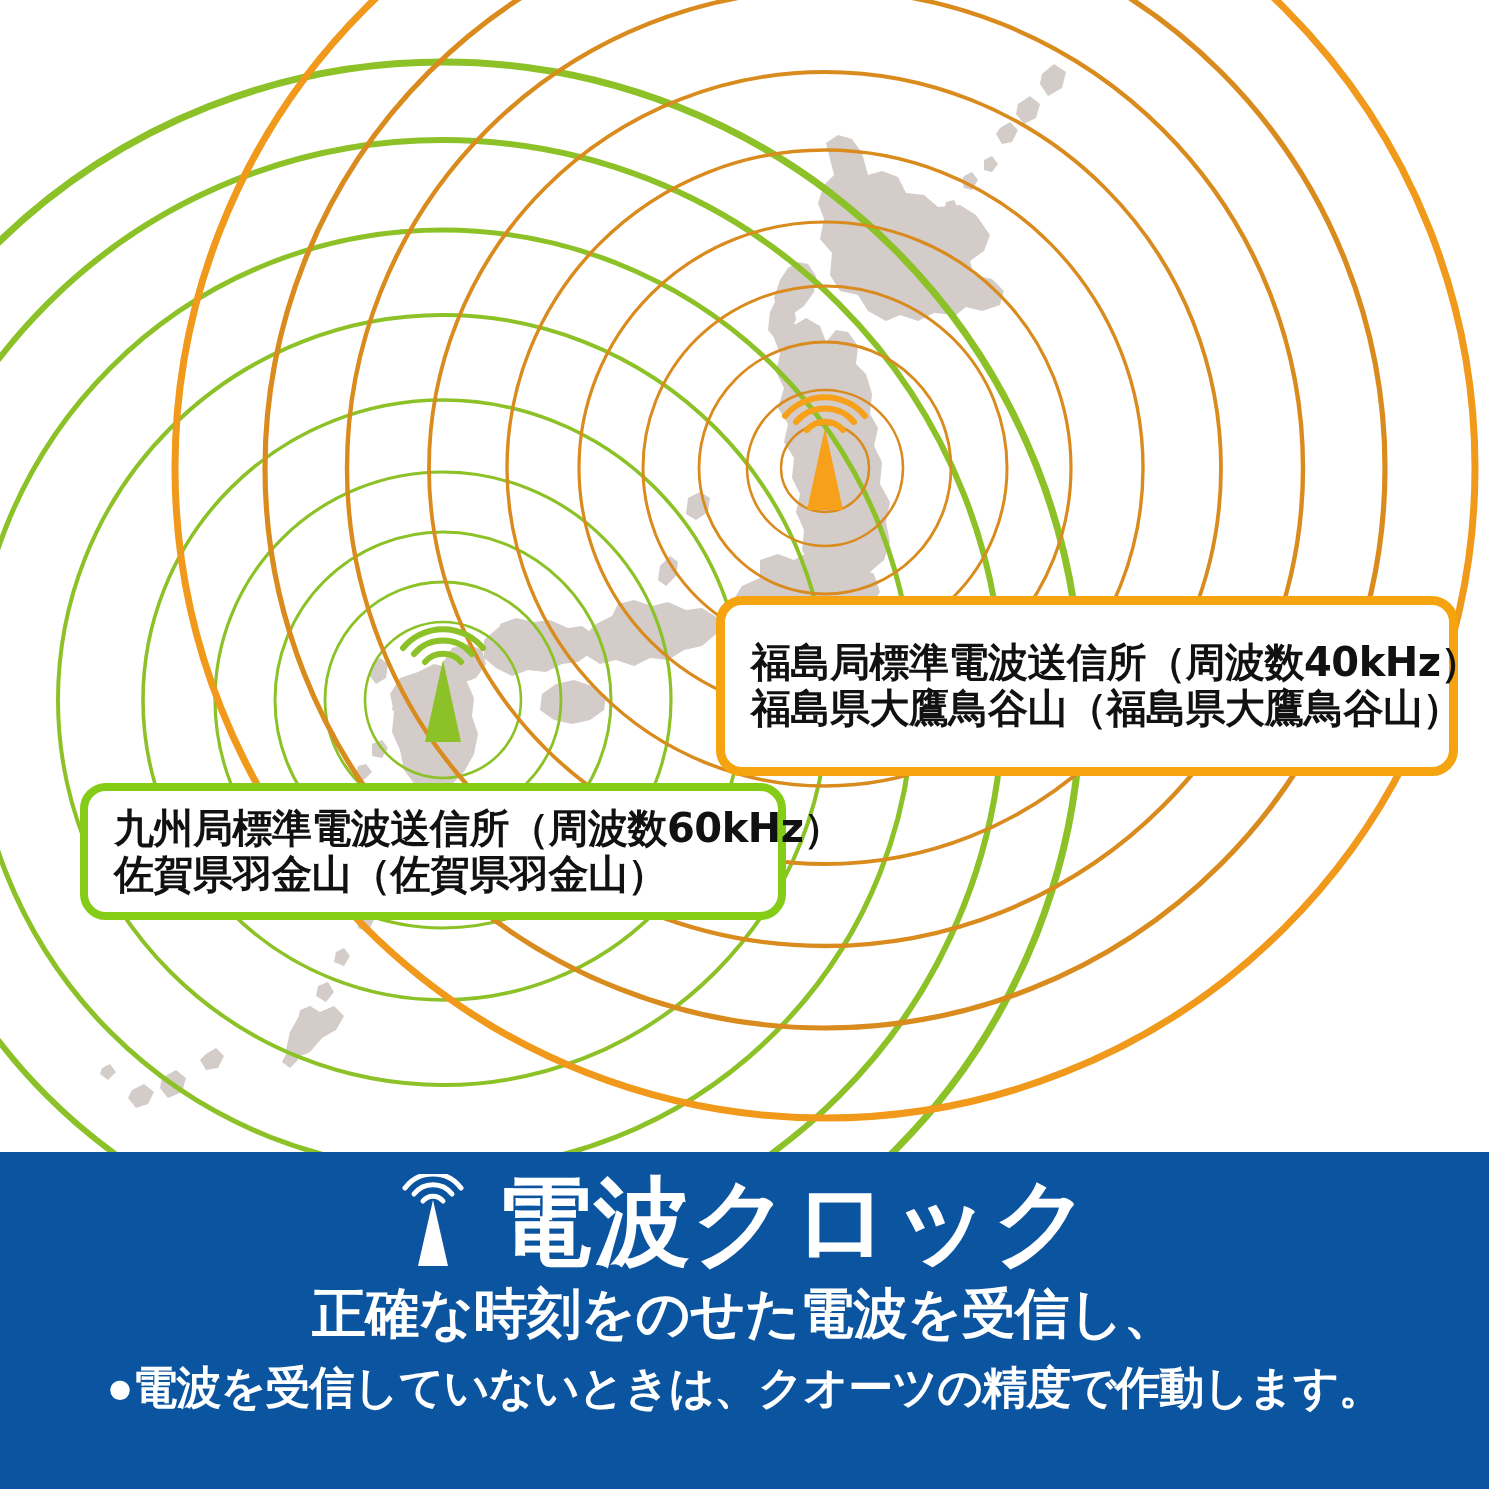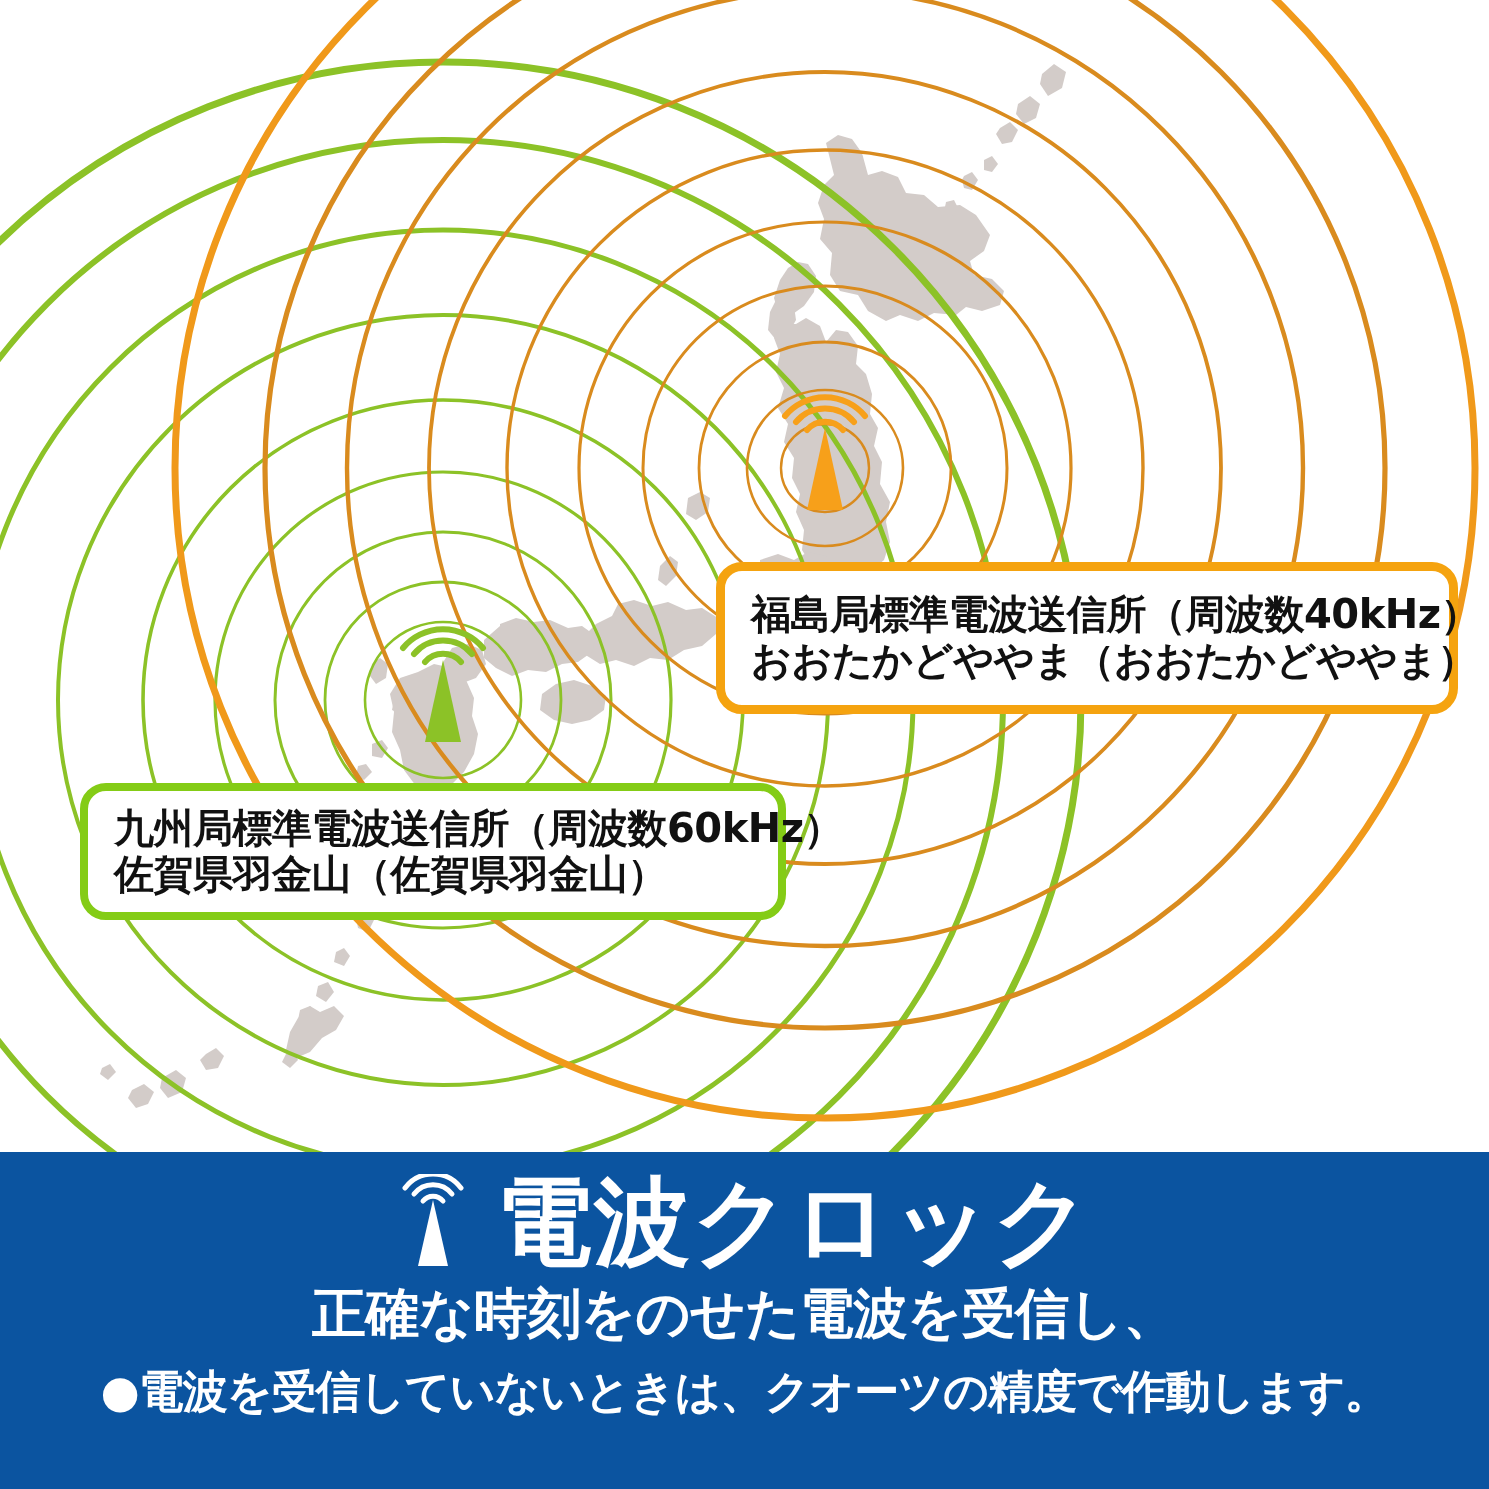--- a/index.html
+++ b/index.html
@@ -20,21 +20,21 @@
     background:#ffffff;
     box-sizing:border-box;
     display:flex;flex-direction:column;justify-content:center;
     font-weight:700;
     color:#111111;
     letter-spacing:-0.5px;
   }
   .callout .line{white-space:nowrap;line-height:1.14;}
 
   #callout-fukushima{
-    left:716px;top:562px;width:742px;height:152px;
+    left:716px;top:596px;width:742px;height:180px;
     border:9px solid #F5A30F;border-radius:26px;
     padding-left:26px;
     font-size:40px;
   }
   #callout-kyushu{
     left:80px;top:783px;width:706px;height:137px;
     border:8px solid #84cc16;border-radius:26px;
     padding-left:26px;
     font-size:40px;
   }
@@ -55,21 +55,21 @@
     font-size:96px;font-weight:700;line-height:1;
     letter-spacing:2px;white-space:nowrap;
   }
   .banner-sub{
     font-size:54px;font-weight:700;line-height:1.17;
     white-space:nowrap;text-align:center;letter-spacing:-0.5px;
   }
   #banner-sub1{margin-top:4px;}
   #banner-note{
     font-size:45px;font-weight:700;line-height:1.1;
-    white-space:nowrap;text-align:center;margin-top:22px;letter-spacing:-1px;
+    white-space:nowrap;text-align:center;margin-top:22px;letter-spacing:-1px;font-family:Liberation Mono, monospace;
   }
 </style>
 </head>
 <body>
 
 <div id="stage">
 
   <div id="map-area">
     <svg id="map-svg" viewBox="0 0 1489 1152" xmlns="http://www.w3.org/2000/svg">
 
@@ -171,21 +171,21 @@
         <g fill="none" stroke="#F7A01A" stroke-linecap="round">
           <path d="M807 430 A24 24 0 0 1 843 430" stroke-width="6"></path>
           <path d="M796 422 A38 38 0 0 1 854 422" stroke-width="6"></path>
           <path d="M785 416 A52 52 0 0 1 865 416" stroke-width="6"></path>
         </g>
       </g>
     </svg>
 
     <div id="callout-fukushima" class="callout">
       <div class="line">福島局標準電波送信所（周波数40kHz）</div>
-      <div class="line">おおたかどややま（おおたかどややま）</div>
+      <div class="line">福島県大鷹鳥谷山（福島県大鷹鳥谷山）</div>
     </div>
 
     <div id="callout-kyushu" class="callout">
       <div class="line">九州局標準電波送信所（周波数60kHz）</div>
       <div class="line">佐賀県羽金山（佐賀県羽金山）</div>
     </div>
   </div>
 
   <div id="banner">
 

